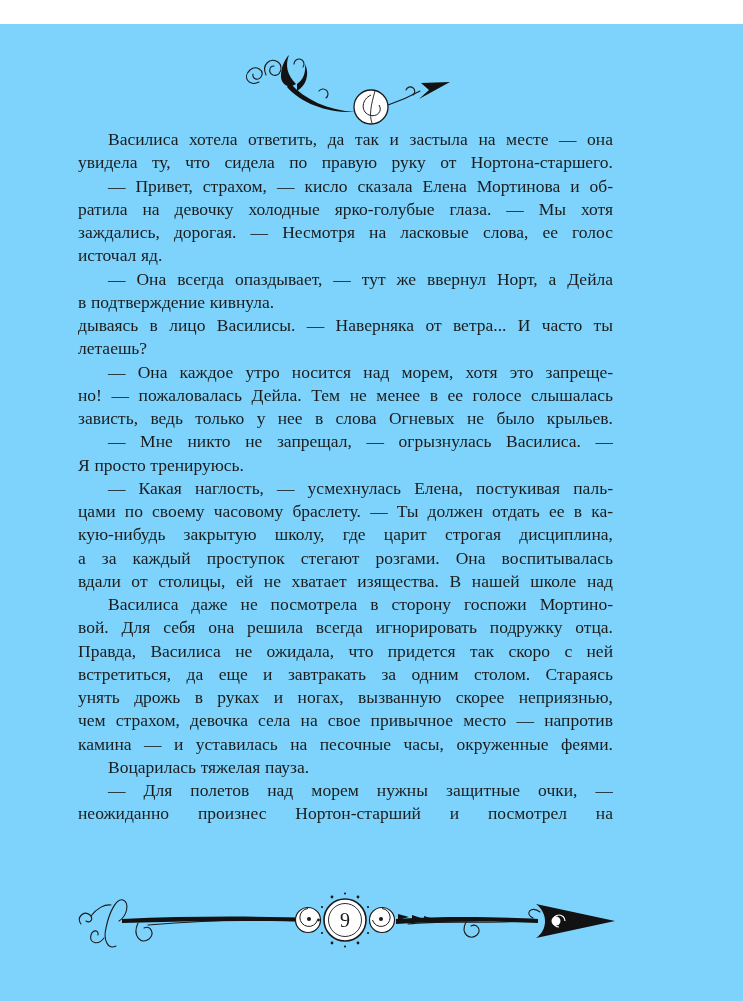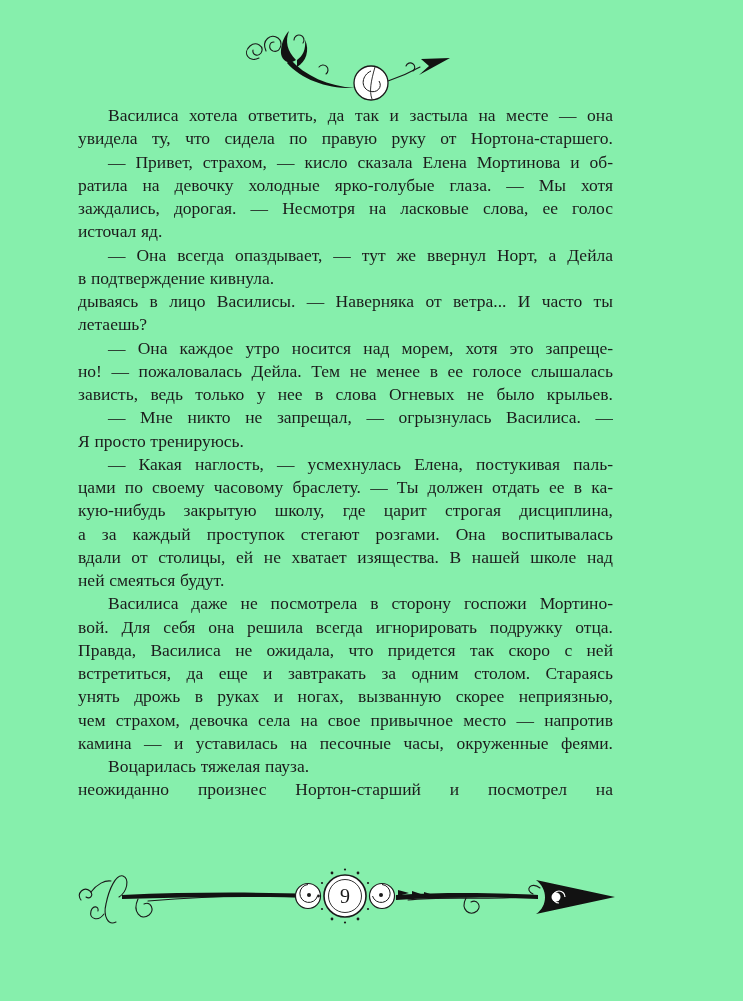--- a/index.html
+++ b/index.html
@@ -1,21 +1,21 @@
 <!DOCTYPE html>
 <html><head>
 <meta charset="utf-8">
 <style>
   html,body{margin:0;padding:0;}
   body{
     width:743px;height:1001px;position:relative;background:#ffffff;
     font-family:"Liberation Serif","DejaVu Serif",serif;color:#1c1c1c;
     overflow:hidden;
   }
-  .page{position:absolute;inset:0;background:#86efac;}
+  .page{position:absolute;inset:0;background:#7dd3fc;margin-top:24px;}
   svg.orn{position:absolute;display:block;}
   .header-svg{left:243px;top:25px;width:210px;height:80px;}
   .footer-svg{left:78px;top:866px;width:537px;height:64px;}
   .text-block{
     position:absolute;left:78px;top:104px;width:535px;
     font-size:17.5px;line-height:23.25px;
   }
   .para{margin:0;padding:0;}
   .line{
     height:23.25px;overflow:hidden;
@@ -80,35 +80,35 @@
     <div class="para">
       <div class="line first">— Мне никто не запрещал, — огрызнулась Василиса. —</div>
       <div class="line end">Я просто тренируюсь.</div>
     </div>
     <div class="para">
       <div class="line first">— Какая наглость, — усмехнулась Елена, постукивая паль-</div>
       <div class="line">цами по своему часовому браслету. — Ты должен отдать ее в ка-</div>
       <div class="line">кую-нибудь закрытую школу, где царит строгая дисциплина,</div>
       <div class="line">а за каждый проступок стегают розгами. Она воспитывалась</div>
       <div class="line">вдали от столицы, ей не хватает изящества. В нашей школе над</div>
-      <div class="line end">ней смеяться будут.</div>
     </div>
     <div class="para">
       <div class="line first">Василиса даже не посмотрела в сторону госпожи Мортино-</div>
       <div class="line">вой. Для себя она решила всегда игнорировать подружку отца.</div>
       <div class="line">Правда, Василиса не ожидала, что придется так скоро с ней</div>
       <div class="line">встретиться, да еще и завтракать за одним столом. Стараясь</div>
       <div class="line">унять дрожь в руках и ногах, вызванную скорее неприязнью,</div>
       <div class="line">чем страхом, девочка села на свое привычное место — напротив</div>
       <div class="line">камина — и уставилась на песочные часы, окруженные феями.</div>
     </div>
     <div class="para">
       <div class="line first end">Воцарилась тяжелая пауза.</div>
     </div>
     <div class="para">
+      <div class="line first">— Для полетов над морем нужны защитные очки, —</div>
       <div class="line">неожиданно произнес Нортон-старший и посмотрел на</div>
     </div>
   </div>
 
   <svg class="orn footer-svg" viewBox="0 0 537 64" aria-hidden="true">
     <g stroke="#1a1a1a" fill="none" stroke-width="1.1" stroke-linecap="round">
       <path d="M3,34 C-2,27 6,20 12,25 C16,29 12,34 8,31"></path>
       <path d="M13,26 C19,18 27,14 33,15"></path>
       <path d="M38,56 C30,60 25,50 28,38 C31,23 38,8 45,10 C52,13 49,26 41,31"></path>
       <path d="M26,48 C20,56 11,53 13,45 C15,39 21,40 20,45"></path>

